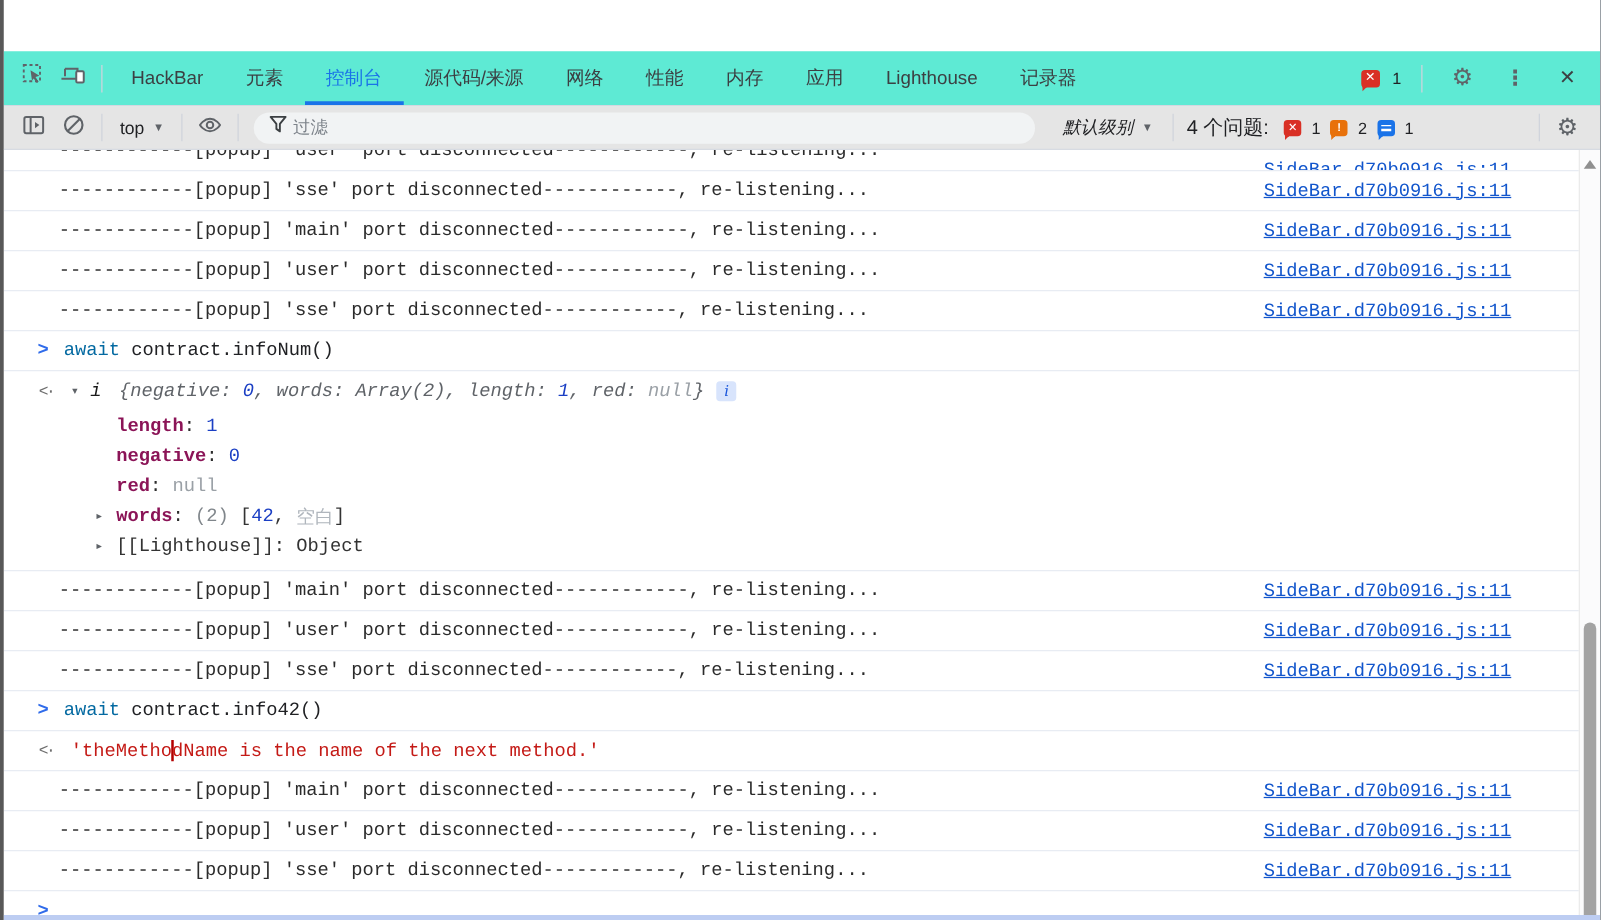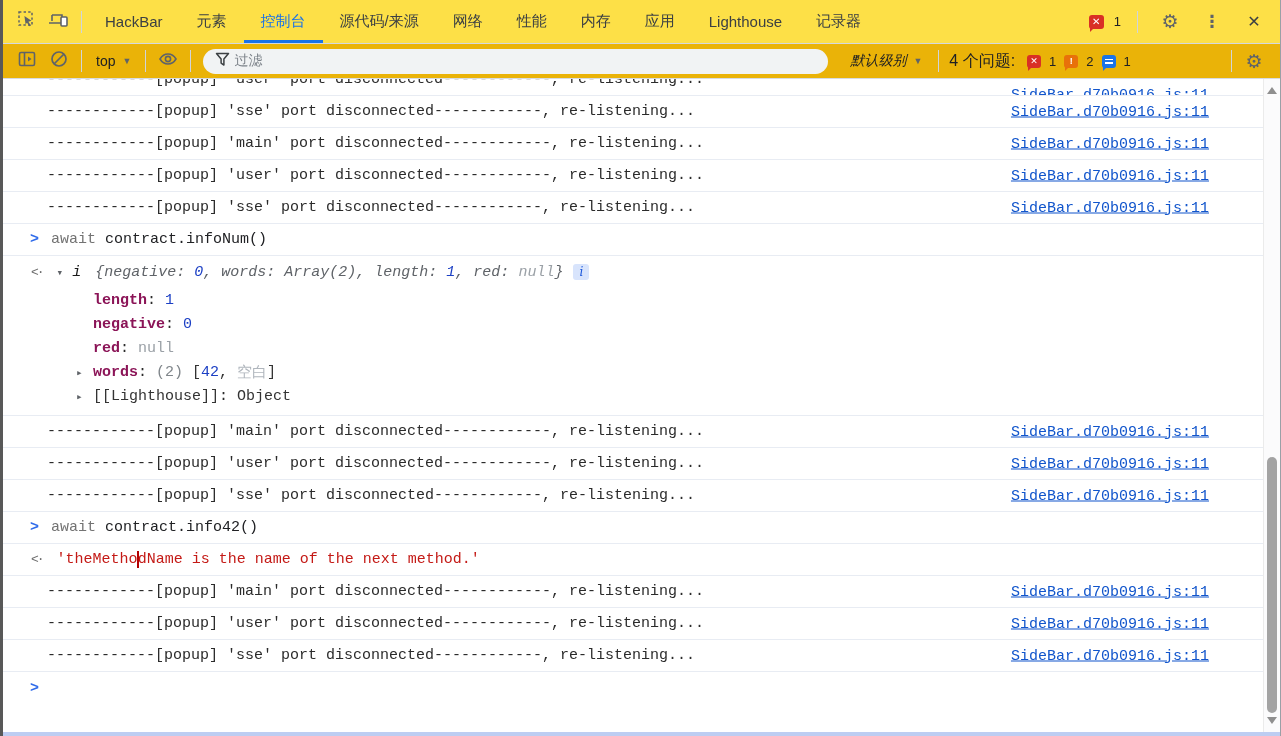--- a/index.html
+++ b/index.html
@@ -4,22 +4,22 @@
 <style>
   * { margin:0; padding:0; box-sizing:border-box; }
   html,body { background:#dfe3ea; }
   .window {
     position:relative; width:1281px; height:736px; background:#fff;
     border-left:3px solid #585858; border-right:1px solid #9aa0a6;
     font-family:"Liberation Sans","DejaVu Sans",sans-serif; overflow:hidden;
   }
   
   .tabbar {
-    height:44px; background:#fde047; border-bottom:1px solid #d4d8e0;
-    display:flex; align-items:center; padding:0 10px 0 8px;
+    height:44px; background:#5eead4; border-bottom:1px solid #d4d8e0;
+    display:flex; align-items:center; padding:0 10px 0 8px;margin-top:41px;
   }
   .icon-btn { width:32px; height:32px; display:flex; align-items:center; justify-content:center; color:#5f6368; cursor:pointer; flex:none; }
   .vdiv { width:1px; height:22px; background:#d0d4dc; margin:0 6px; flex:none; }
   .tabs { display:flex; align-items:center; height:100%; }
   .tab {
     height:100%; display:flex; align-items:center; padding:0 17px;
     font-size:15px; color:#3c4043; cursor:pointer; white-space:nowrap;
   }
   .tab.selected { color:#1a73e8; box-shadow:inset 0 -3px 0 #1a73e8; }
   .tabbar-right { margin-left:auto; display:flex; align-items:center; gap:10px; }
@@ -27,21 +27,21 @@
     position:relative; width:15px; height:14px; background:#d93025; border-radius:3px;
     color:#fff; font-size:10px; font-weight:bold; display:flex; align-items:center; justify-content:center;
   }
   .err-badge::after { content:''; position:absolute; left:1px; bottom:-3px; border:3px solid transparent; border-left-color:#d93025; border-top-color:#d93025; }
   .badge-count { font-size:13px; color:#202124; }
   .glyph-gear { font-size:19px; line-height:1; }
   .glyph-kebab { font-size:17px; font-weight:bold; line-height:1; }
   .glyph-close { font-size:16px; color:#3c4043; line-height:1; }
   
   .toolbar {
-    height:35px; background:#eab308; border-bottom:1px solid #d7dbe2;
+    height:35px; background:#e5e5e5; border-bottom:1px solid #d7dbe2;
     display:flex; align-items:center; padding:0 10px 0 8px;
   }
   .ctx-select { display:flex; align-items:center; gap:7px; padding:0 8px; color:#202124; font-size:14px; cursor:pointer; }
   .caret { font-size:9px; color:#5f6368; }
   .filter-pill {
     flex:1; max-width:625px; height:25px; margin-left:6px; background:#f1f3f4; border-radius:13px;
     display:flex; align-items:center; gap:4px; padding:0 12px; cursor:text;
   }
   .filter-placeholder { color:#7d838a; font-size:14px; }
   .levels { display:flex; align-items:center; gap:7px; padding:0 10px; margin-left:12px; color:#202124; font-size:14px; cursor:pointer; white-space:nowrap;font-style:italic; }
@@ -60,21 +60,21 @@
     position:relative; height:653px; background:#fff; overflow:hidden;
     font-family:"Liberation Mono","DejaVu Sans Mono",monospace; font-size:15px; color:#2b2b2b;
   }
   .row { position:relative; height:32px; display:flex; align-items:center; border-bottom:1px solid #e8ecf3; padding-left:44px; white-space:pre; }
   .row.clipped { height:17px; overflow:hidden; }
   .row.clipped .row-inner { position:relative; height:32px; width:100%; margin-top:-15px; display:flex; align-items:center; }
   .src-link { position:absolute; right:71px; top:50%; transform:translateY(-50%); color:#1155cc; text-decoration:underline; cursor:pointer; }
   .row.clipped .src-link { top:auto; bottom:-8px; transform:none; }
   .in-marker { position:absolute; left:27px; color:#2f6bea; font-weight:bold; }
   .row.input-row { padding-left:48px; color:#202124; }
-  .kw { color:#737373; }
+  .kw { color:#0369a1; }
   .prompt-row { border-bottom:none; }
   
   .block { border-bottom:1px solid #e8ecf3; padding-bottom:7px; }
   .obj-head { position:relative; height:32px; display:flex; align-items:center; padding-left:28px; }
   .out-marker { color:#6e6e6e; font-size:13px; letter-spacing:-2px; margin-right:14px; }
   .tri { color:#5f6368; font-size:11px; cursor:pointer; }
   .obj-head .tri { margin-right:9px; }
   .obj-class { font-style:italic; color:#1a1a1a; margin-right:14px; }
   .preview { font-style:italic; color:#5f6368; }
   .pv-num { color:#1b3fc4; }

